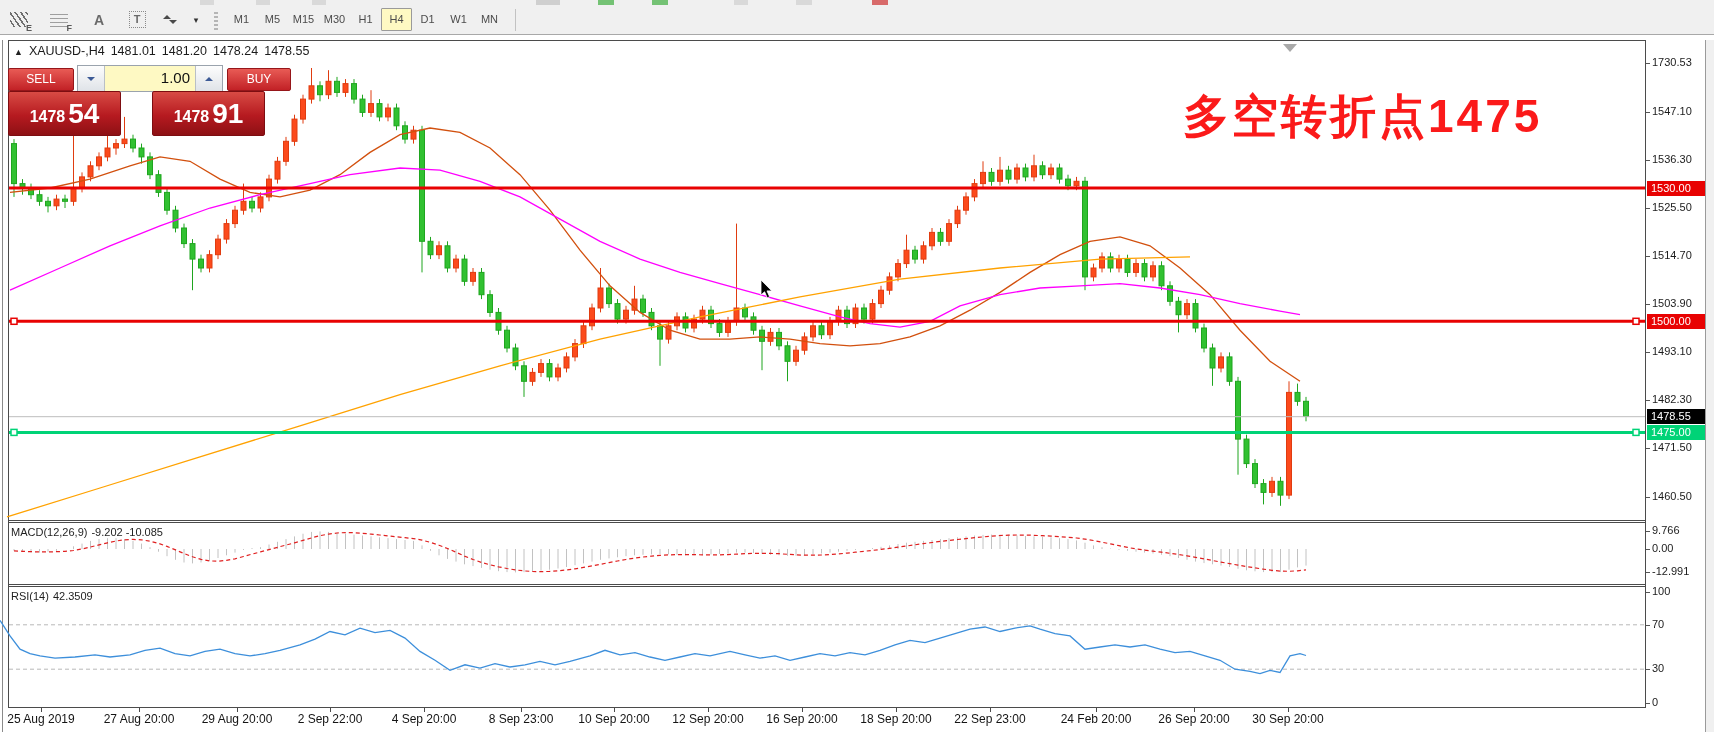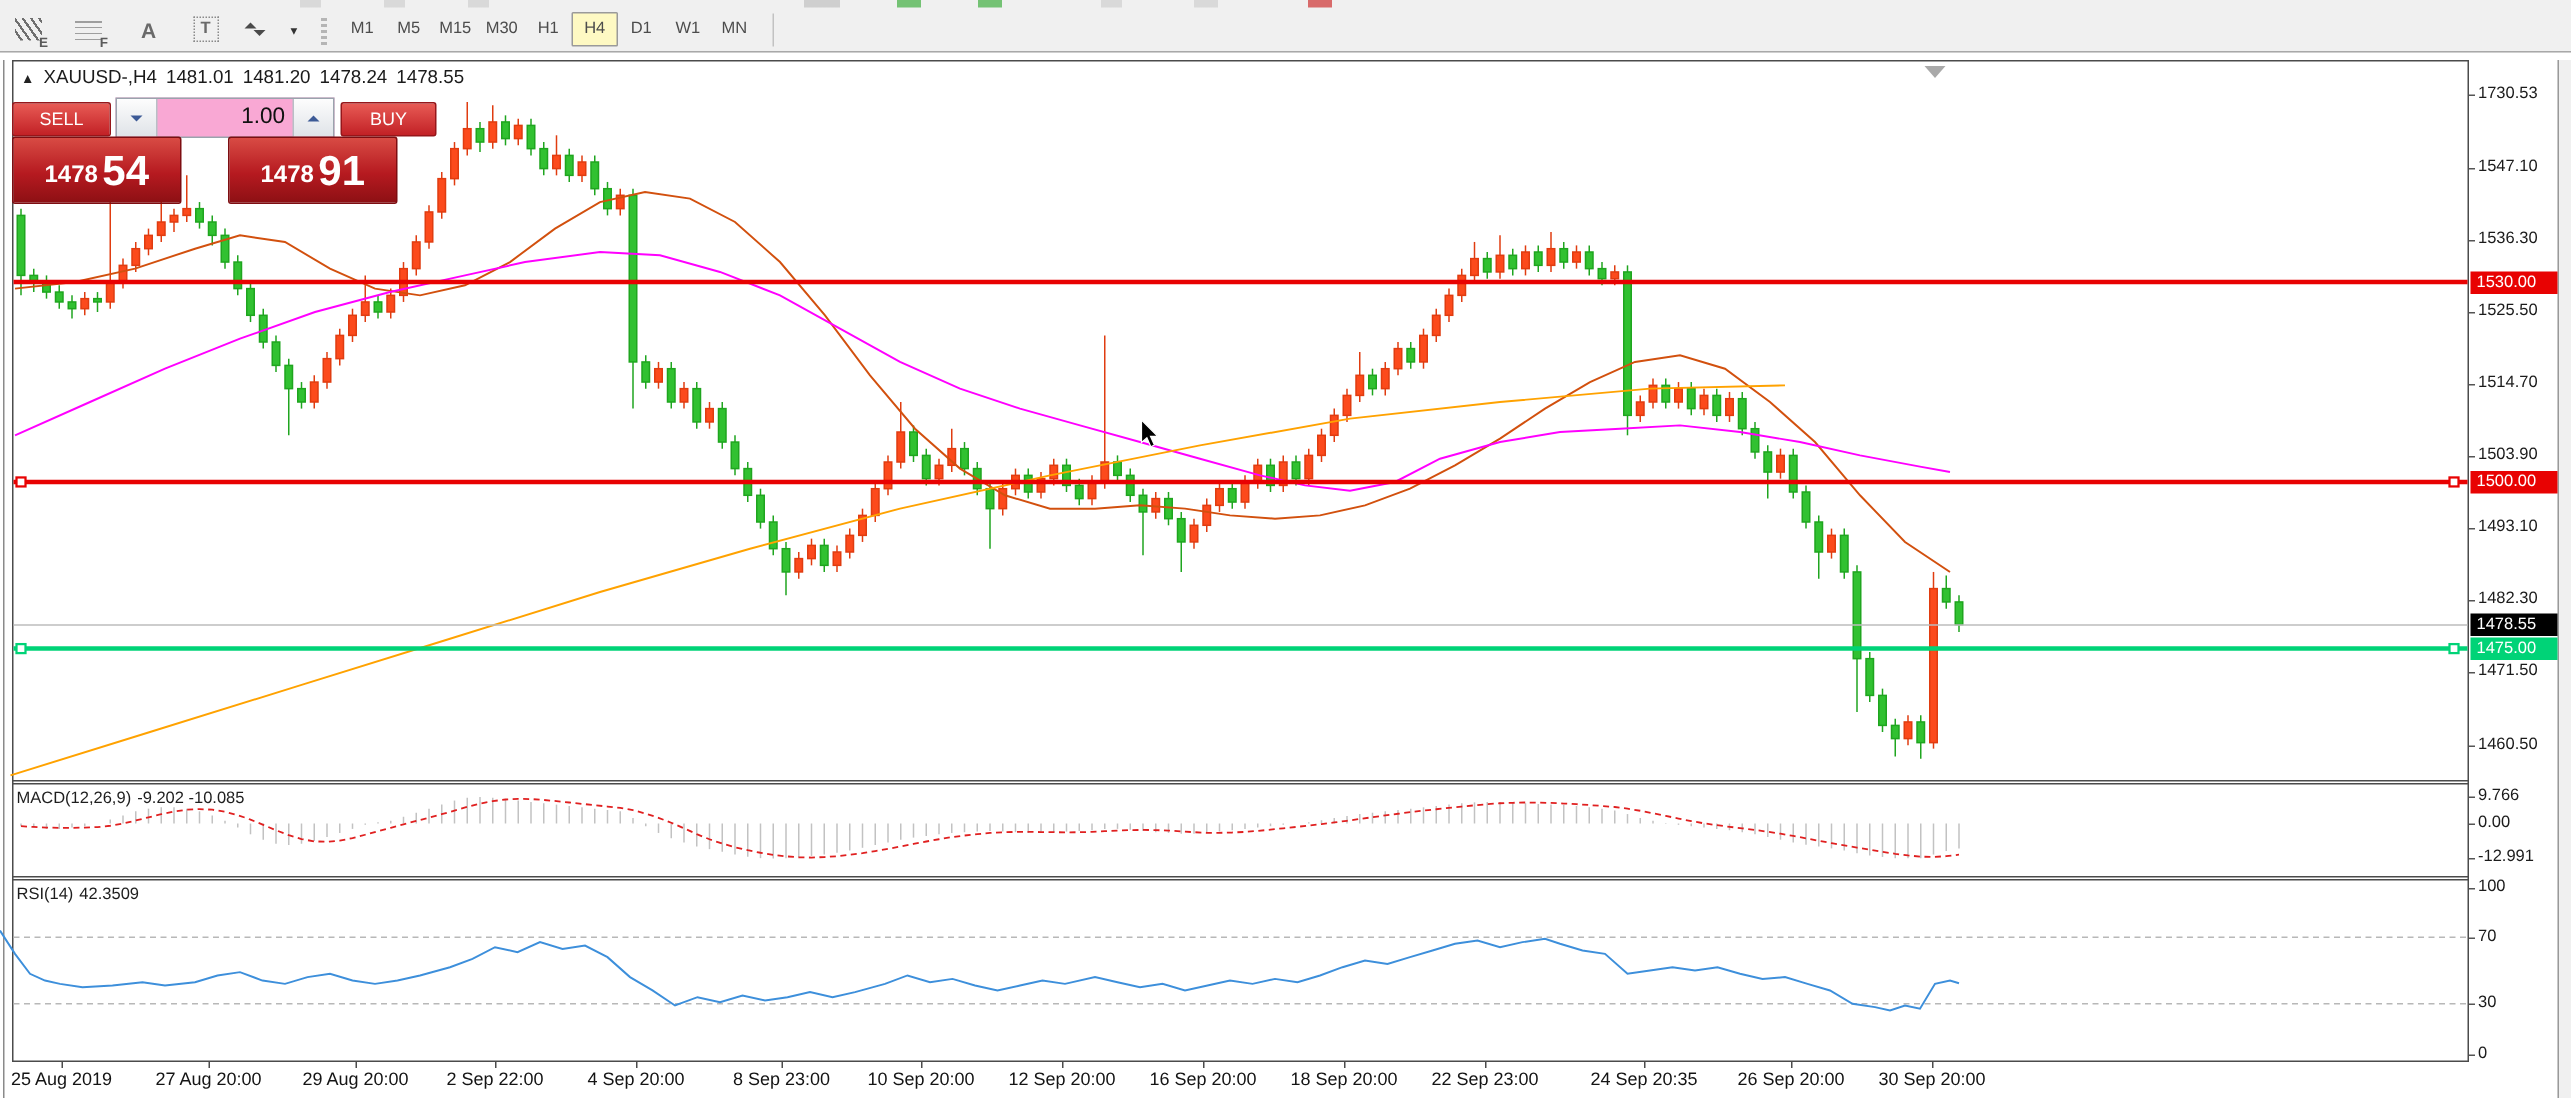--- a/index.html
+++ b/index.html
@@ -38,21 +38,21 @@
   .chart-header{position:absolute;left:14px;top:44px;font-size:12.5px;color:#1b1b1b;white-space:nowrap;}
   .chart-header .tri{font-size:9px;margin-right:6px;color:#222;}
   .chart-header span{margin-right:6px;}
 
   
   .trade-panel{position:absolute;left:8px;top:60px;width:288px;height:78px;}
   .tp-btn{position:absolute;height:21px;line-height:21px;text-align:center;color:#fff;font-size:12px;
     background:linear-gradient(#e85b55,#c22126);border:1px solid #96161a;border-radius:2px;}
   .tp-sell{left:0;top:8px;width:64px;}
   .tp-buy{left:219px;top:8px;width:62px;}
-  .tp-spinner{position:absolute;left:69px;top:5px;width:144px;height:25px;background:#f9a8d4;border:1px solid #9aa3ad;display:flex;}
+  .tp-spinner{position:absolute;left:69px;top:5px;width:144px;height:25px;background:#fef9c3;border:1px solid #9aa3ad;display:flex;}
   .sp-btn{width:26px;height:100%;background:linear-gradient(#fdfdfd,#dfe3e8);border-right:1px solid #b9bfc6;display:flex;align-items:center;justify-content:center;}
   .sp-btn.up{border-right:none;border-left:1px solid #b9bfc6;}
   .sp-tri{width:0;height:0;border:4px solid transparent;}
   .sp-tri.down{border-top-color:#3c5a96;margin-top:4px;}
   .sp-tri.up{border-bottom-color:#3c5a96;margin-bottom:4px;}
   .sp-val{flex:1;font-size:15px;color:#111;text-align:right;padding:3px 5px 0 0;}
   .tp-price{position:absolute;top:31px;width:113px;height:45px;color:#fff;
     background:linear-gradient(#d84b44,#b61a20 55%,#8d1014);border:1px solid #7d0d11;border-radius:2px;
     display:flex;align-items:flex-end;justify-content:center;padding-bottom:3px;box-sizing:border-box;}
   .tp-price .small{font-size:16px;font-weight:bold;margin-right:3px;line-height:30px;}
@@ -643,20 +643,21 @@
     <div class="tp-price tp-price-sell">
       <span class="small">1478</span>
       <span class="big">54</span>
     </div>
     <div class="tp-price tp-price-buy">
       <span class="small">1478</span>
       <span class="big">91</span>
     </div>
   </div>
 
+  <div class="annotation" style="color: rgb(251, 26, 26);">多空转折点1475</div>
 
   <div class="panel-label" style="top:526px;">
     <span>MACD(12,26,9)</span><span>-9.202 -10.085</span>
   </div>
   <div class="panel-label" style="top:590px;">
     <span>RSI(14)</span><span>42.3509</span>
   </div>
 
   <div class="shift-marker"></div>
   <svg id="cursor" width="14" height="20">
@@ -718,20 +719,20 @@
       <div class="date-label" style="left: 614px;">10 Sep 20:00</div>
       <div class="date-tick" style="left: 708px;"></div>
       <div class="date-label" style="left: 708px;">12 Sep 20:00</div>
       <div class="date-tick" style="left: 802px;"></div>
       <div class="date-label" style="left: 802px;">16 Sep 20:00</div>
       <div class="date-tick" style="left: 896px;"></div>
       <div class="date-label" style="left: 896px;">18 Sep 20:00</div>
       <div class="date-tick" style="left: 990px;"></div>
       <div class="date-label" style="left: 990px;">22 Sep 23:00</div>
       <div class="date-tick" style="left: 1096px;"></div>
-      <div class="date-label" style="left: 1096px;">24 Sep 20:35</div>
+      <div class="date-label" style="left: 1096px;">24 Feb 20:00</div>
       <div class="date-tick" style="left: 1194px;"></div>
       <div class="date-label" style="left: 1194px;">26 Sep 20:00</div>
       <div class="date-tick" style="left: 1288px;"></div>
       <div class="date-label" style="left: 1288px;">30 Sep 20:00</div>
     </div>
 
 </div>
 
 </body></html>

